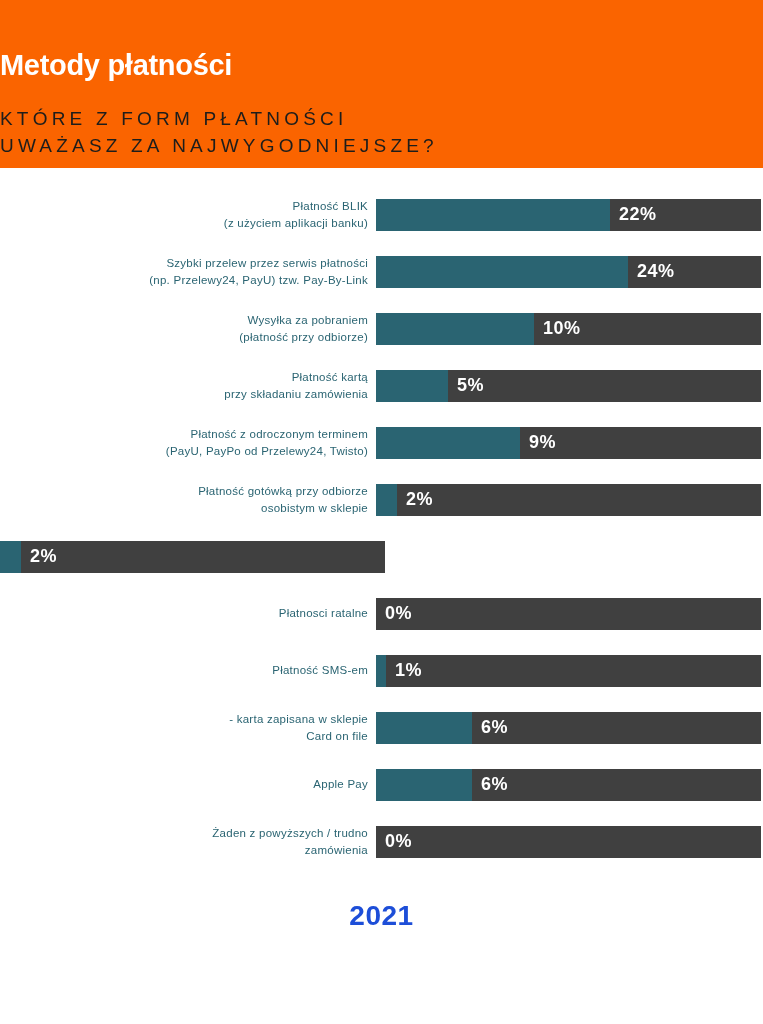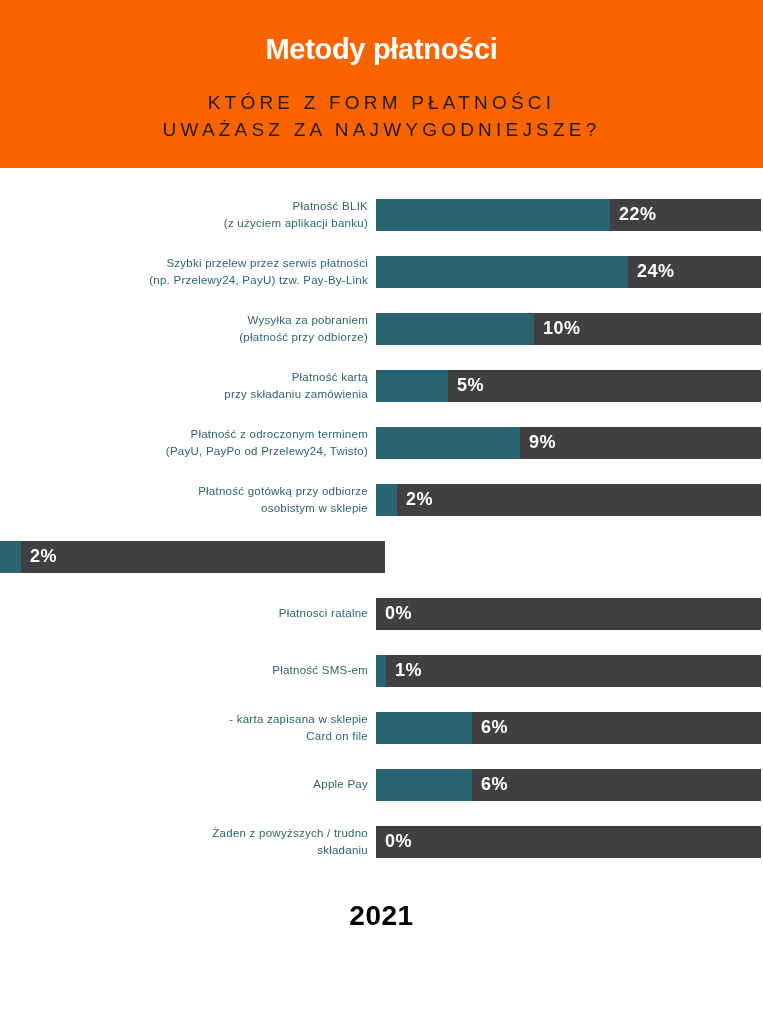--- a/index.html
+++ b/index.html
@@ -6,22 +6,22 @@
   body {
     width:763px; height:1024px;
     background:#ffffff;
     font-family:"Liberation Sans", sans-serif;
     overflow:hidden;
   }
 
   .header {
     background:#fa6400;
     height:168px;
-    padding-top:32px;
-    text-align:center;
+    padding-top:48px;
+    text-align:left;
   }
   .header-title {
     color:#ffffff;
     font-size:29px;
     font-weight:bold;
     letter-spacing:-0.3px;
     line-height:1.2;
   }
   .header-sub {
     margin-top:22px;
@@ -71,21 +71,21 @@
     padding-left:9px;
     letter-spacing:0.5px;
     white-space:nowrap;
   }
 
   .footer {
     text-align:center;
     padding-top:30px;
   }
   .footer-year {
-    color:#000000;
+    color:#1d4ed8;
     font-size:28px;
     font-weight:bold;
     letter-spacing:0.5px;
   }
 </style>
 </head>
 <body>
 
 <div class="header">
   <div class="header-title">Metody płatności</div>
@@ -195,21 +195,21 @@
         <div>Apple Pay</div>
       </div>
       <div class="row-track">
         <div class="row-fill" style="width: 96px;"></div>
         <div class="row-value">6%</div>
       </div>
     </div>
     <div class="row">
       <div class="row-label">
         <div>Żaden z powyższych / trudno</div>
-        <div>składaniu</div>
+        <div>zamówienia</div>
       </div>
       <div class="row-track">
         <div class="row-fill" style="width: 0px;"></div>
         <div class="row-value">0%</div>
       </div>
     </div>
   </div>
 
 <div class="footer">
   <div class="footer-year">2021</div>

